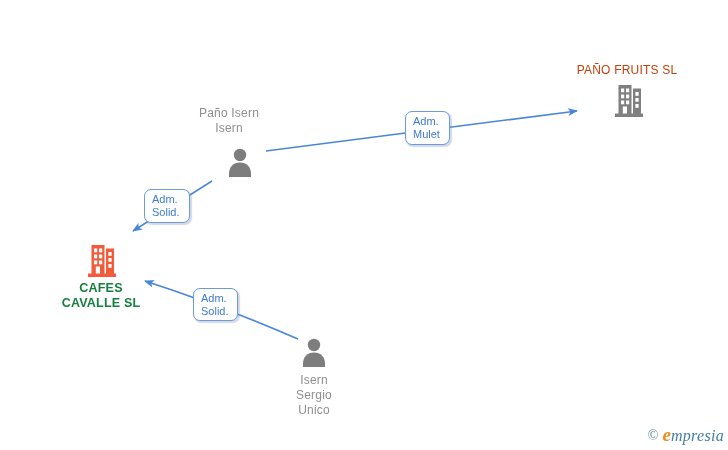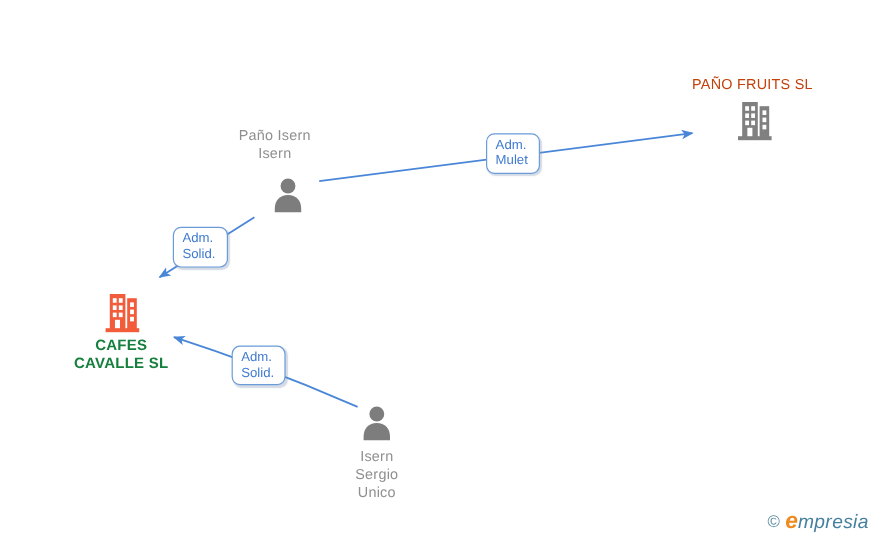--- a/index.html
+++ b/index.html
@@ -19,21 +19,21 @@
   .edge-box{
     position:absolute;box-sizing:border-box;
     background:#ffffff;border:1.5px solid #6b9bd8;border-radius:7px;
     box-shadow:1.5px 1.5px 1px rgba(130,150,180,.35);
     font-size:11px;line-height:13px;color:#3f7ad0;
     padding:3px 5px 2px 7px;
   }
   .edge-box span{display:block;}
   .brand{
     position:absolute;right:4px;bottom:4px;white-space:nowrap;
-    font-family:Liberation Sans, sans-serif;
+    font-family:Liberation Serif, serif;
   }
   .brand .copy{color:#5d8ca1;font-size:14px;font-style:normal;vertical-align:1px;}
   .brand .e{color:#ef8a1d;font-size:19px;font-style:italic;font-weight:bold;}
   .brand .rest{color:#46809f;font-size:16px;font-style:italic;letter-spacing:.3px;}
 </style>
 </head>
 <body>
 
 <div class="canvas">
 

